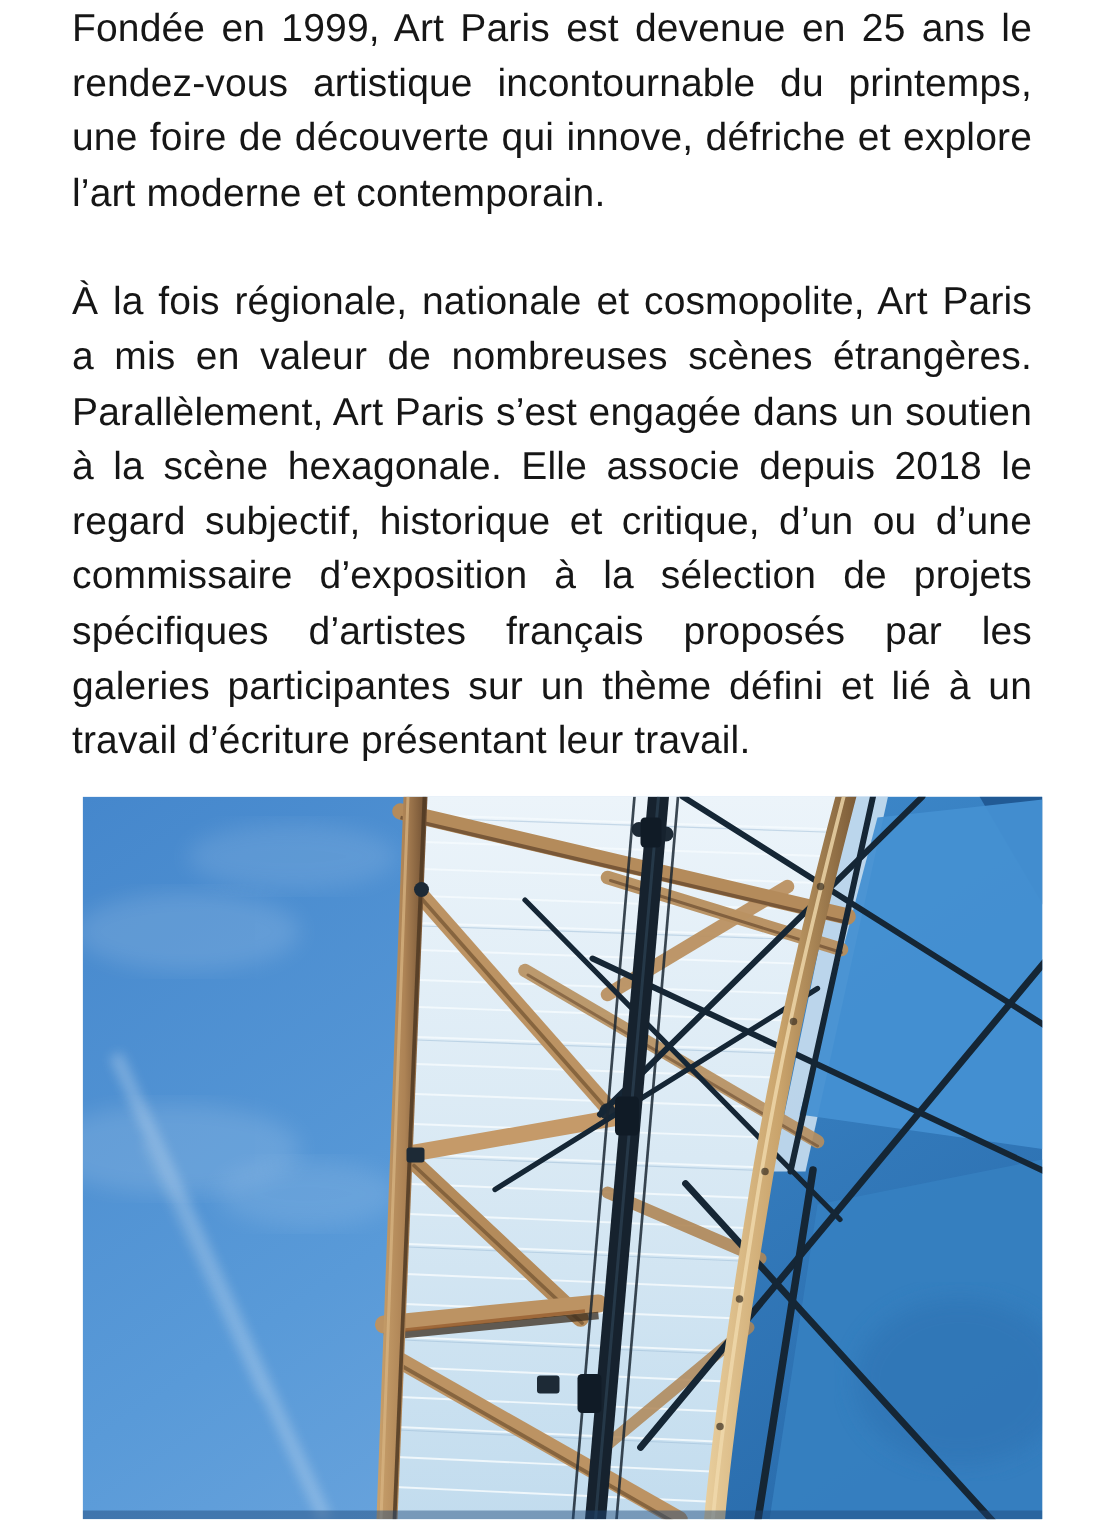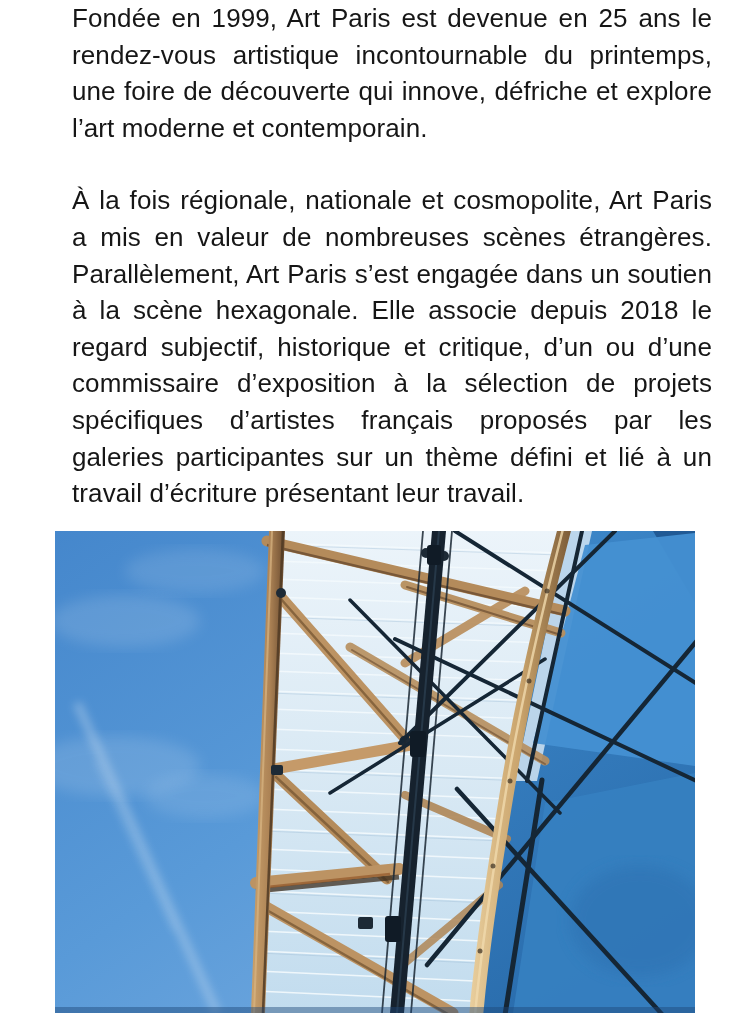--- a/index.html
+++ b/index.html
@@ -6,21 +6,21 @@
   body {
     width: 729px;
     height: 1013px;
     background: #ffffff;
     overflow: hidden;
     position: relative;
     font-family: "Liberation Sans", "DejaVu Sans", sans-serif;
   }
   .text-column {
     position: absolute;
-    left: 72px;
+    left: 48px;
     top: 0;
     width: 640px;
   }
   .body-paragraph {
     font-size: 26px;
     line-height: 36.6px;
     color: #161616;
     text-align: justify;
     margin: 0 0 36px 0;
     letter-spacing: 0.1px;

